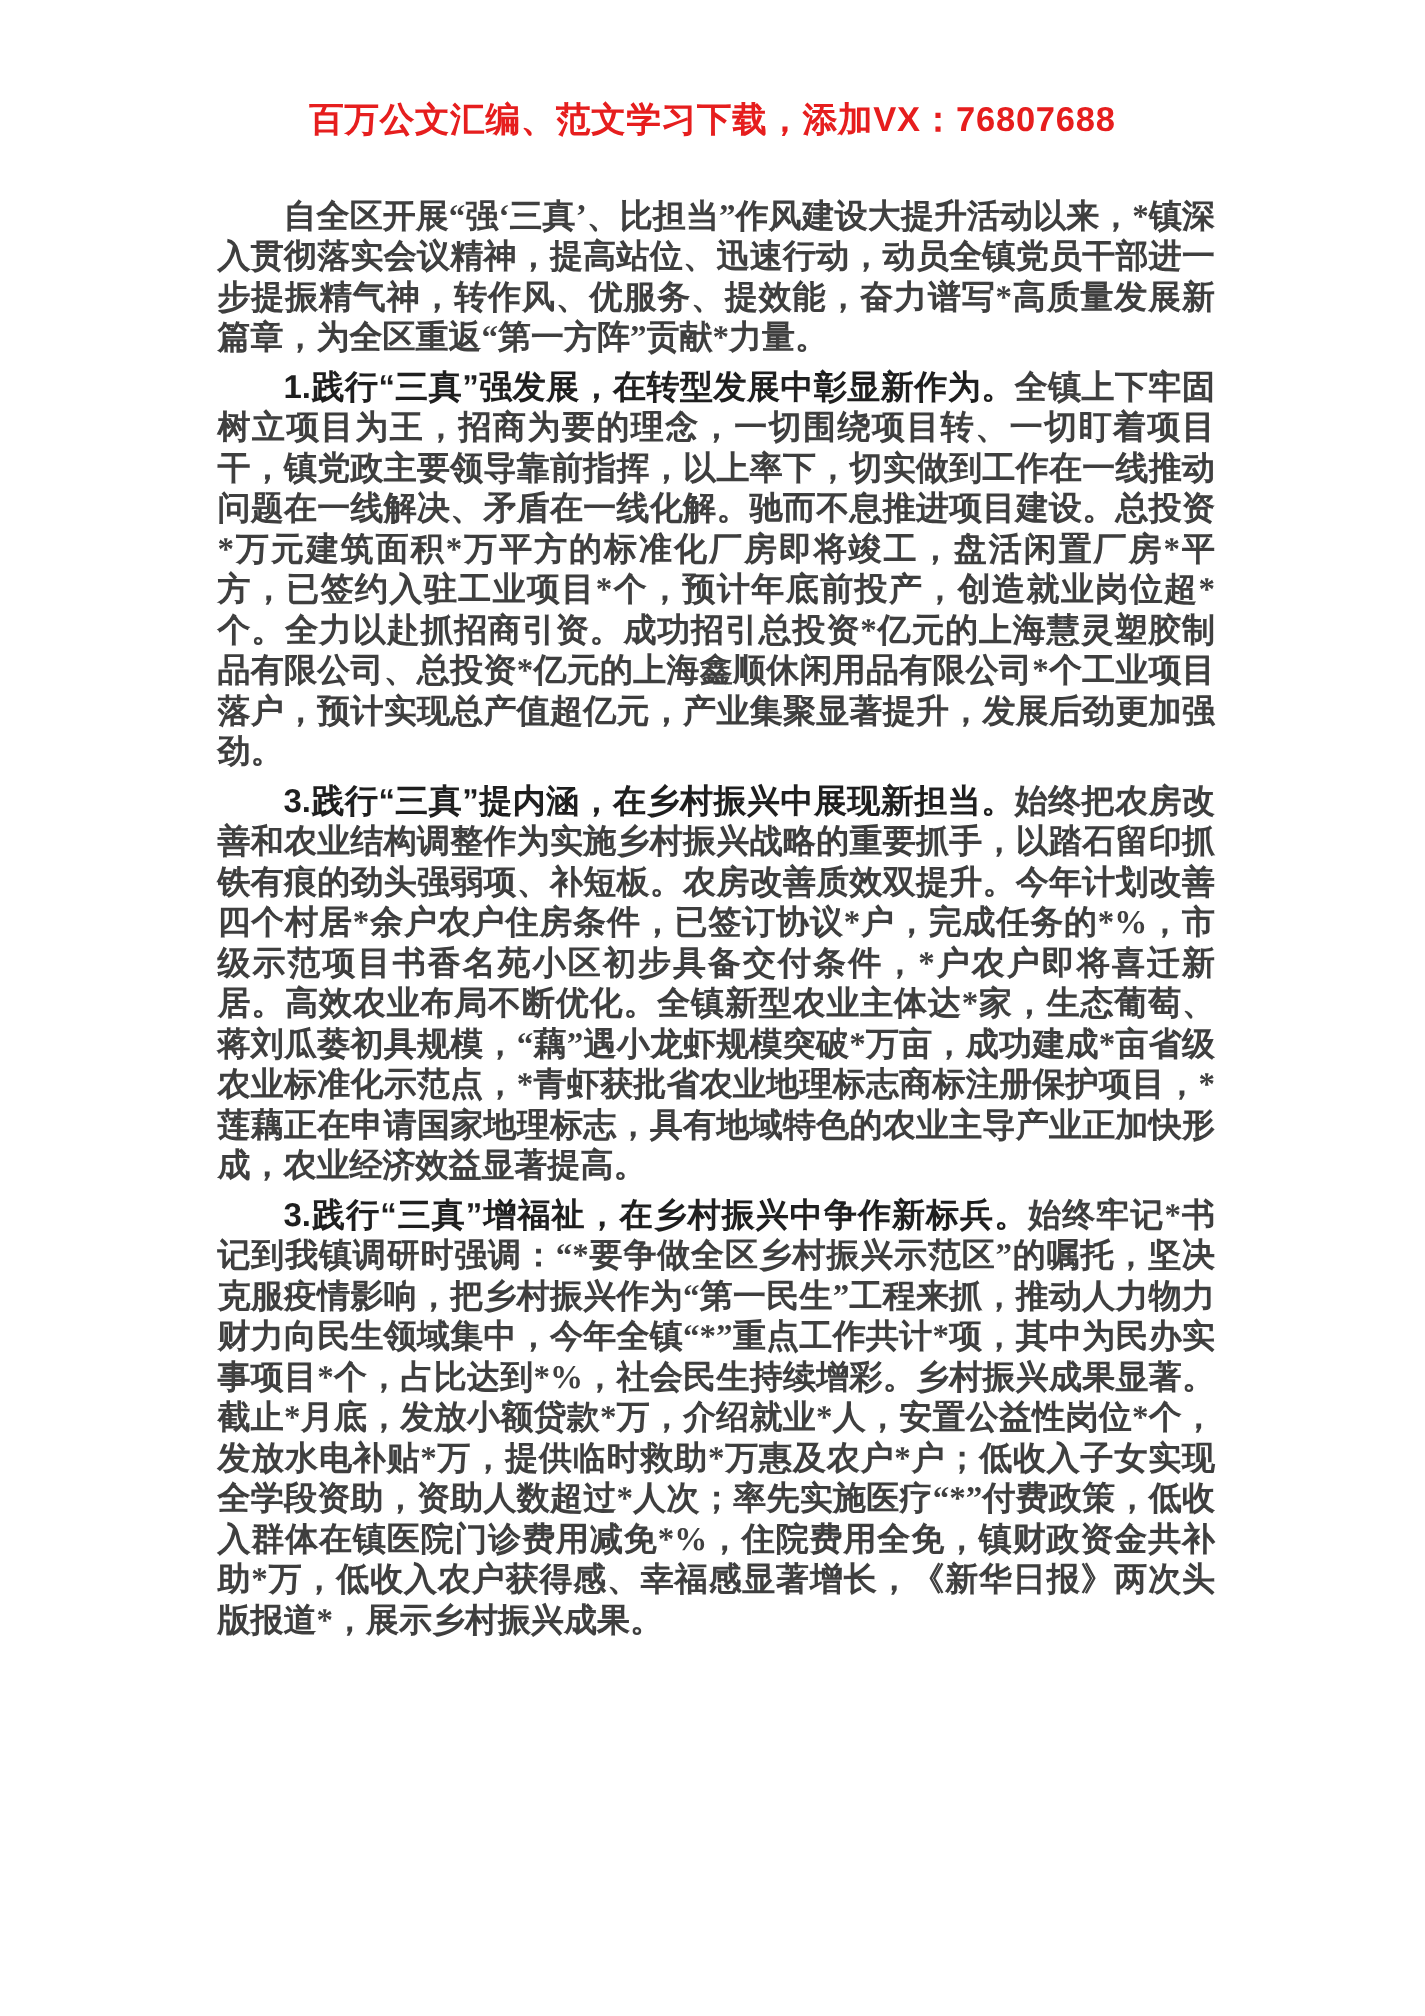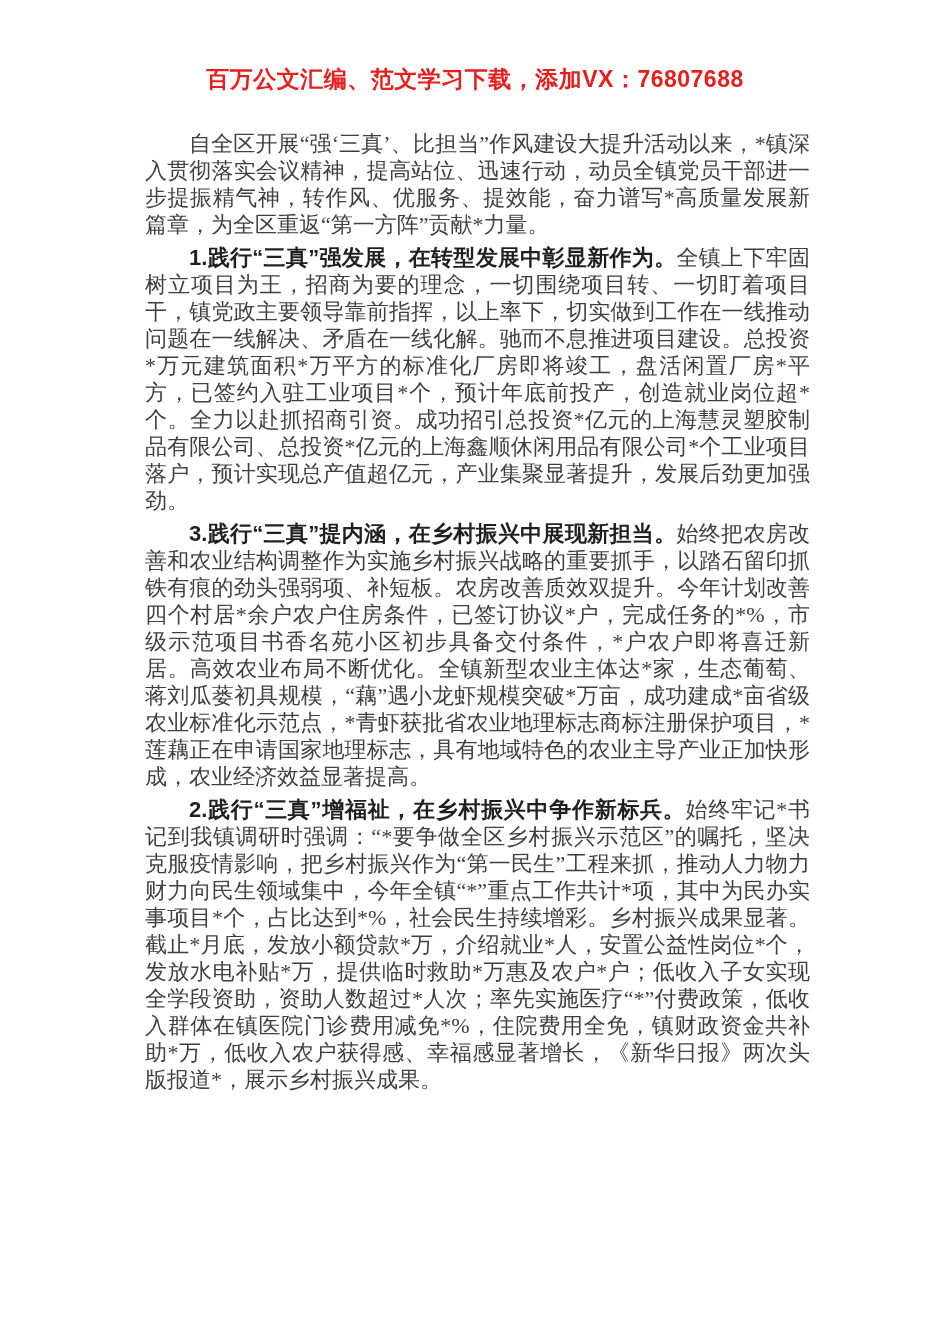--- a/index.html
+++ b/index.html
@@ -39,35 +39,35 @@
     padding: 0;
     text-indent: 2em;
     word-break: break-all;
   }
   .sec-lead {
     font-family: "Liberation Sans", "DejaVu Sans", sans-serif;
     font-weight: 700;
     color: #1f1f1f;
   }
   .sec-body {
-    font-weight: 400;
+    font-weight: 700;
   }
 </style>
 </head>
 <body>
 
 <div class="page">
 
   <div class="banner" style="color: rgb(230, 30, 30);">百万公文汇编、范文学习下载，添加VX：76807688</div>
 
   <div class="body-area">
 
     <p><span class="sec-body">自全区开展“强‘三真’、比担当”作风建设大提升活动以来，*镇深入贯彻落实会议精神，提高站位、迅速行动，动员全镇党员干部进一步提振精气神，转作风、优服务、提效能，奋力谱写*高质量发展新篇章，为全区重返“第一方阵”贡献*力量。</span></p>
 
     <p><span class="sec-lead">1.践行“三真”强发展，在转型发展中彰显新作为。</span><span class="sec-body">全镇上下牢固树立项目为王，招商为要的理念，一切围绕项目转、一切盯着项目干，镇党政主要领导靠前指挥，以上率下，切实做到工作在一线推动问题在一线解决、矛盾在一线化解。驰而不息推进项目建设。总投资*万元建筑面积*万平方的标准化厂房即将竣工，盘活闲置厂房*平方，已签约入驻工业项目*个，预计年底前投产，创造就业岗位超*个。全力以赴抓招商引资。成功招引总投资*亿元的上海慧灵塑胶制品有限公司、总投资*亿元的上海鑫顺休闲用品有限公司*个工业项目落户，预计实现总产值超亿元，产业集聚显著提升，发展后劲更加强劲。</span></p>
 
     <p><span class="sec-lead">3.践行“三真”提内涵，在乡村振兴中展现新担当。</span><span class="sec-body">始终把农房改善和农业结构调整作为实施乡村振兴战略的重要抓手，以踏石留印抓铁有痕的劲头强弱项、补短板。农房改善质效双提升。今年计划改善四个村居*余户农户住房条件，已签订协议*户，完成任务的*%，市级示范项目书香名苑小区初步具备交付条件，*户农户即将喜迁新居。高效农业布局不断优化。全镇新型农业主体达*家，生态葡萄、蒋刘瓜蒌初具规模，“藕”遇小龙虾规模突破*万亩，成功建成*亩省级农业标准化示范点，*青虾获批省农业地理标志商标注册保护项目，*莲藕正在申请国家地理标志，具有地域特色的农业主导产业正加快形成，农业经济效益显著提高。</span></p>
 
-    <p><span class="sec-lead">2.践行“三真”增福祉，在乡村振兴中争作新标兵。</span><span class="sec-body">始终牢记*书记到我镇调研时强调：“*要争做全区乡村振兴示范区”的嘱托，坚决克服疫情影响，把乡村振兴作为“第一民生”工程来抓，推动人力物力财力向民生领域集中，今年全镇“*”重点工作共计*项，其中为民办实事项目*个，占比达到*%，社会民生持续增彩。乡村振兴成果显著。截止*月底，发放小额贷款*万，介绍就业*人，安置公益性岗位*个，发放水电补贴*万，提供临时救助*万惠及农户*户；低收入子女实现全学段资助，资助人数超过*人次；率先实施医疗“*”付费政策，低收入群体在镇医院门诊费用减免*%，住院费用全免，镇财政资金共补助*万，低收入农户获得感、幸福感显著增长，《新华日报》两次头版报道*，展示乡村振兴成果。</span></p>
+    <p><span class="sec-lead">3.践行“三真”增福祉，在乡村振兴中争作新标兵。</span><span class="sec-body">始终牢记*书记到我镇调研时强调：“*要争做全区乡村振兴示范区”的嘱托，坚决克服疫情影响，把乡村振兴作为“第一民生”工程来抓，推动人力物力财力向民生领域集中，今年全镇“*”重点工作共计*项，其中为民办实事项目*个，占比达到*%，社会民生持续增彩。乡村振兴成果显著。截止*月底，发放小额贷款*万，介绍就业*人，安置公益性岗位*个，发放水电补贴*万，提供临时救助*万惠及农户*户；低收入子女实现全学段资助，资助人数超过*人次；率先实施医疗“*”付费政策，低收入群体在镇医院门诊费用减免*%，住院费用全免，镇财政资金共补助*万，低收入农户获得感、幸福感显著增长，《新华日报》两次头版报道*，展示乡村振兴成果。</span></p>
 
 
   </div>
 </div>
 
 </body></html>

